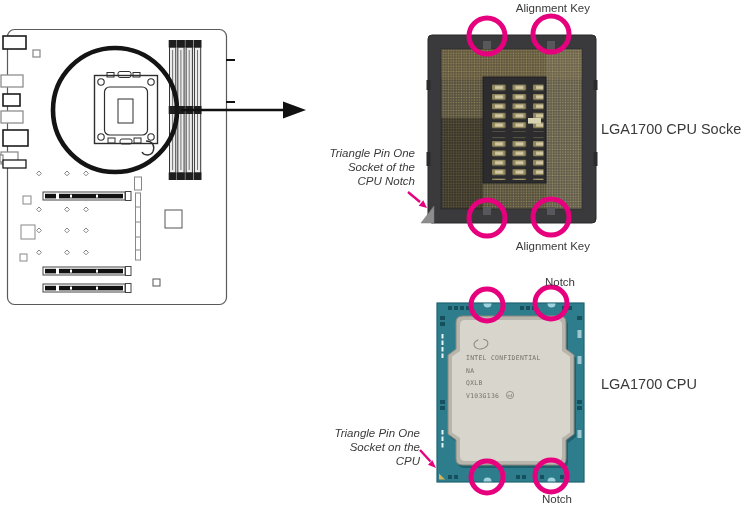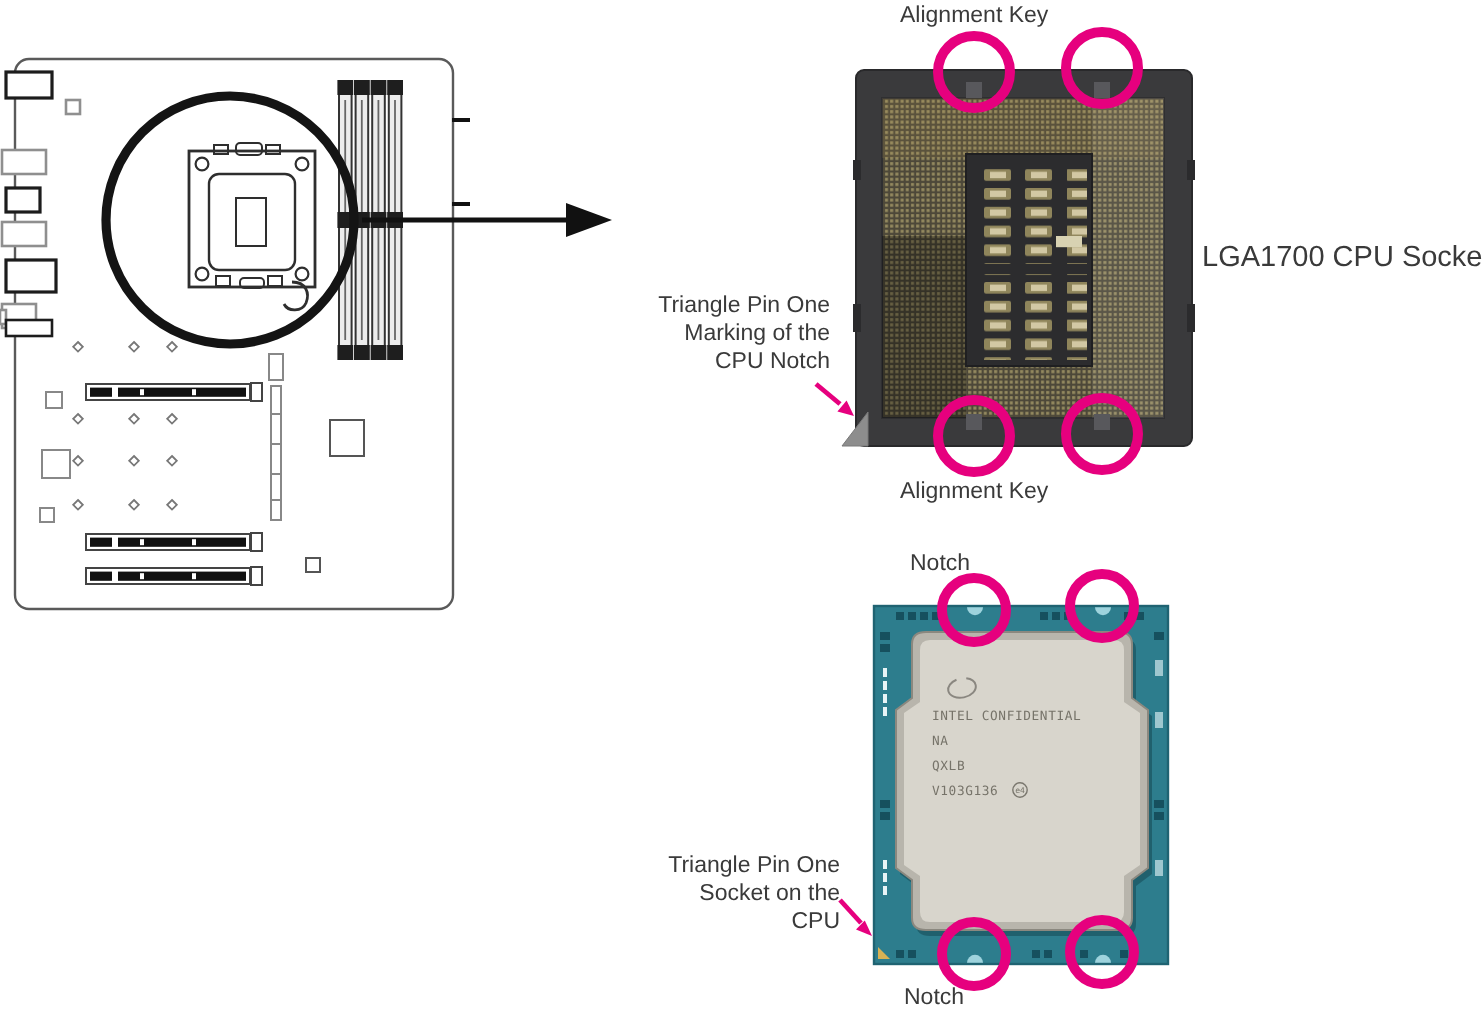--- a/index.html
+++ b/index.html
@@ -2,22 +2,22 @@
 <html><head>
 <meta charset="utf-8">
 <style>
   html,body{margin:0;padding:0;background:#fff;}
   #canvas{
     position:relative;width:741px;height:507px;background:#ffffff;
     font-family:"Liberation Sans",sans-serif;color:#3a3a3a;overflow:hidden;
   }
   svg{position:absolute;display:block;}
   .lbl{position:absolute;font-size:11.5px;line-height:14.2px;color:#3a3a3a;}
-  .lbl.center{text-align:left;}
-  .lbl.right{text-align:right;}
+  .lbl.center{text-align:right;}
+  .lbl.right{text-align:right;font-style:italic;}
   .title{position:absolute;font-size:14.5px;color:#3a3a3a;white-space:nowrap;}
   .ihs-t{font-family:"DejaVu Sans Mono",monospace;font-size:6.4px;fill:#767369;letter-spacing:0.3px;}
   .ihs-mark{font-family:"DejaVu Sans Mono",monospace;font-size:4px;fill:#767369;}
 </style>
 </head>
 <body>
 
 <div id="canvas">
 
   <svg viewBox="0 0 330 320" style="left:0;top:0;width:330px;height:320px">
@@ -288,26 +288,27 @@
   </svg>
 
   <div class="lbl center" style="left:450px;top:1px;width:140px">Alignment Key</div>
 
   <div class="lbl center" style="left:450px;top:239px;width:140px">Alignment Key</div>
 
   <div class="title" style="left:601px;top:121px">LGA1700 CPU Socket</div>
 
   <div class="lbl right" style="left:325px;top:146px;width:90px">
     <span>Triangle Pin One</span><br>
-    <span>Marking of the</span><br>
+    <span>Socket of the</span><br>
     <span>CPU Notch</span>
   </div>
 
   <div class="lbl center" style="left:455px;top:275px;width:120px">Notch</div>
 
+  <div class="title" style="left:601px;top:376px">LGA1700 CPU</div>
 
   <div class="lbl right" style="left:330px;top:426px;width:90px">
     <span>Triangle Pin One</span><br>
     <span>Socket on the</span><br>
     <span>CPU</span>
   </div>
 
   <div class="lbl center" style="left:452px;top:492px;width:120px">Notch</div>
 
 </div>

